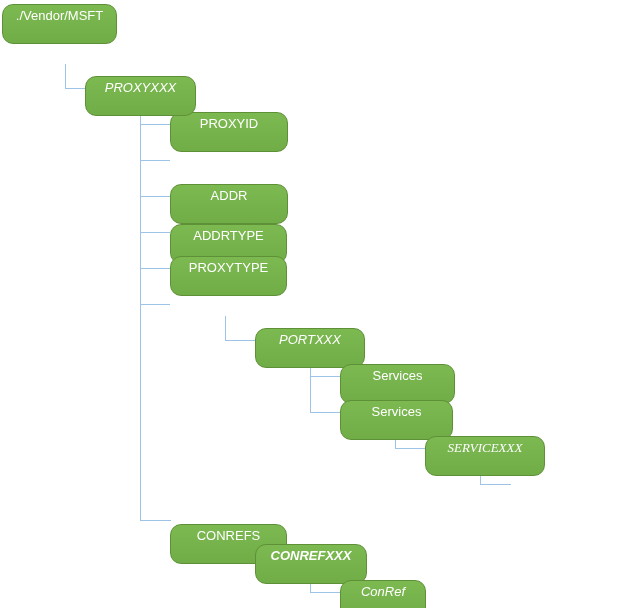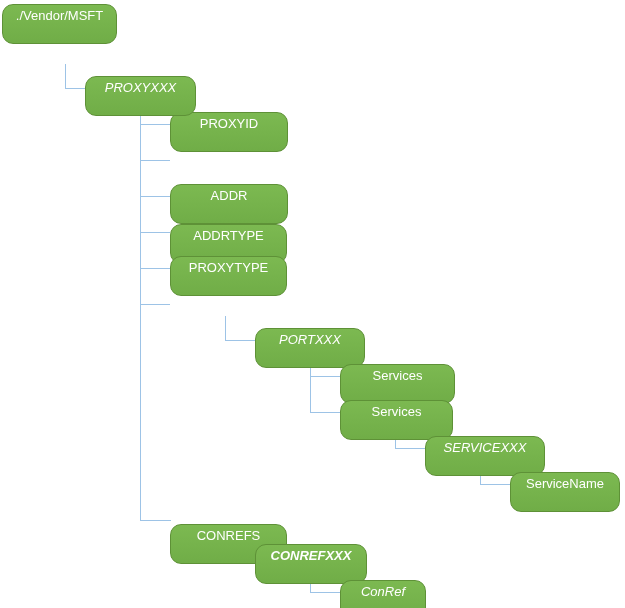--- a/index.html
+++ b/index.html
@@ -65,19 +65,18 @@
 
   <div class="node" style="left:2px;top:4px;width:115px;">./Vendor/MSFT</div>
   <div class="node" style="left:170px;top:112px;width:118px;">PROXYID</div>
   <div class="node italic" style="left:85px;top:76px;width:111px;">PROXYXXX</div>
   <div class="node" style="left:170px;top:184px;width:118px;">ADDR</div>
   <div class="node" style="left:170px;top:224px;width:117px;">ADDRTYPE</div>
   <div class="node" style="left:170px;top:256px;width:117px;">PROXYTYPE</div>
   <div class="node italic" style="left:255px;top:328px;width:110px;">PORTXXX</div>
   <div class="node" style="left:340px;top:364px;width:115px;">Services</div>
   <div class="node" style="left:340px;top:400px;width:113px;">Services</div>
-  <div class="node italic" style="left:425px;top:436px;width:120px;">SERVICEXXX</div>
-  <div class="node" style="left:510px;top:472px;width:110px;">ServiceName</div>
+  <div class="node italic" style="left:425px;top:436px;width:120px;font-family:Liberation Serif, serif;">SERVICEXXX</div>
   <div class="node" style="left:170px;top:508px;width:117px;margin-top:16px;">CONREFS</div>
   <div class="node italic" style="left:255px;top:544px;width:112px;font-weight:bold;">CONREFXXX</div>
   <div class="node" style="left:340px;top:580px;width:86px;font-style:italic;">ConRef</div>
 
 </div>
 
 </body></html>

